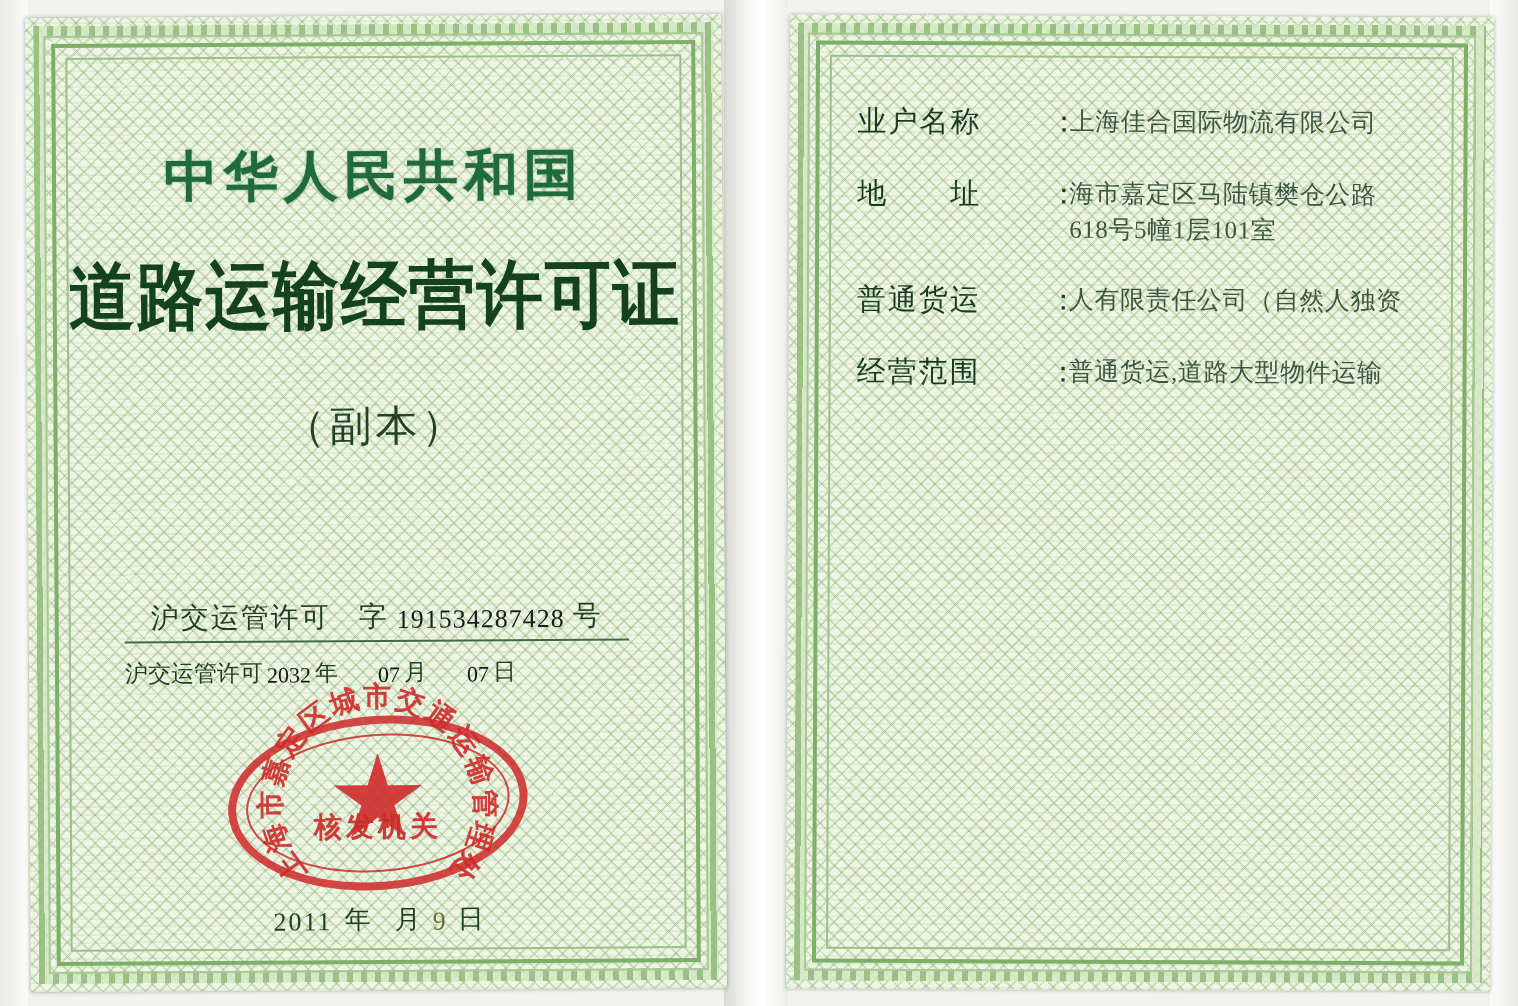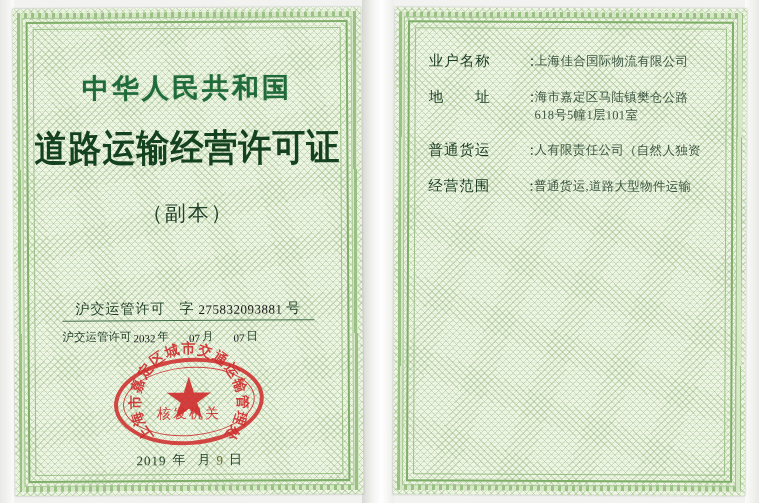--- a/index.html
+++ b/index.html
@@ -210,21 +210,21 @@
     transform-origin: 0 62px;
   }
   .seal-bottom-text {
     position: absolute;
     left: 0; right: 0;
     bottom: 22px;
     text-align: center;
     color: #cf2b2b;
     font-family: "Liberation Serif", serif;
     font-size: 14px;
-    font-weight: normal;
+    font-weight: bold;
     letter-spacing: 2px;
     opacity: 0.92;
   }
 
   .issue-date-row {
     margin-top: 6px;
     width: 252px;
     display: flex;
     align-items: flex-end;
     justify-content: center;
@@ -315,21 +315,21 @@
       <div class="country-title">中华人民共和国</div>
 
       <div class="doc-title">道路运输经营许可证</div>
 
       <div class="doc-subtitle">（副本）</div>
 
       <div class="license-no-row">
         <span class="lbl">沪交运管许可</span>
         <span class="gap"></span>
         <span class="lbl">字</span>
-        <span class="license-no-value">275832093881</span>
+        <span class="license-no-value">191534287428</span>
         <span class="lbl">号</span>
       </div>
       <div class="rule-under"></div>
 
       <div class="valid-row">
         <span>沪交运管许可</span>
         <span class="date-val">2032</span>
         <span>年</span>
         <span class="sp"></span>
         <span class="date-val">07</span>
@@ -356,21 +356,21 @@
             <span style="transform: translate(-50%, -62px) rotate(72deg); transform-origin: 50% 62px;">输</span>
             <span style="transform: translate(-50%, -62px) rotate(90deg); transform-origin: 50% 62px;">管</span>
             <span style="transform: translate(-50%, -62px) rotate(108deg); transform-origin: 50% 62px;">理</span>
             <span style="transform: translate(-50%, -62px) rotate(126deg); transform-origin: 50% 62px;">处</span>
           </div>
         <div class="seal-star"></div>
         <div class="seal-bottom-text">核发机关</div>
       </div>
 
       <div class="issue-date-row">
-        <span class="y">2019</span>
+        <span class="y">2011</span>
         <span>年</span>
         <span class="handwrite"></span>
         <span>月</span>
         <span class="handwrite">9</span>
         <span>日</span>
       </div>
 
     </div>
   </div>
 

